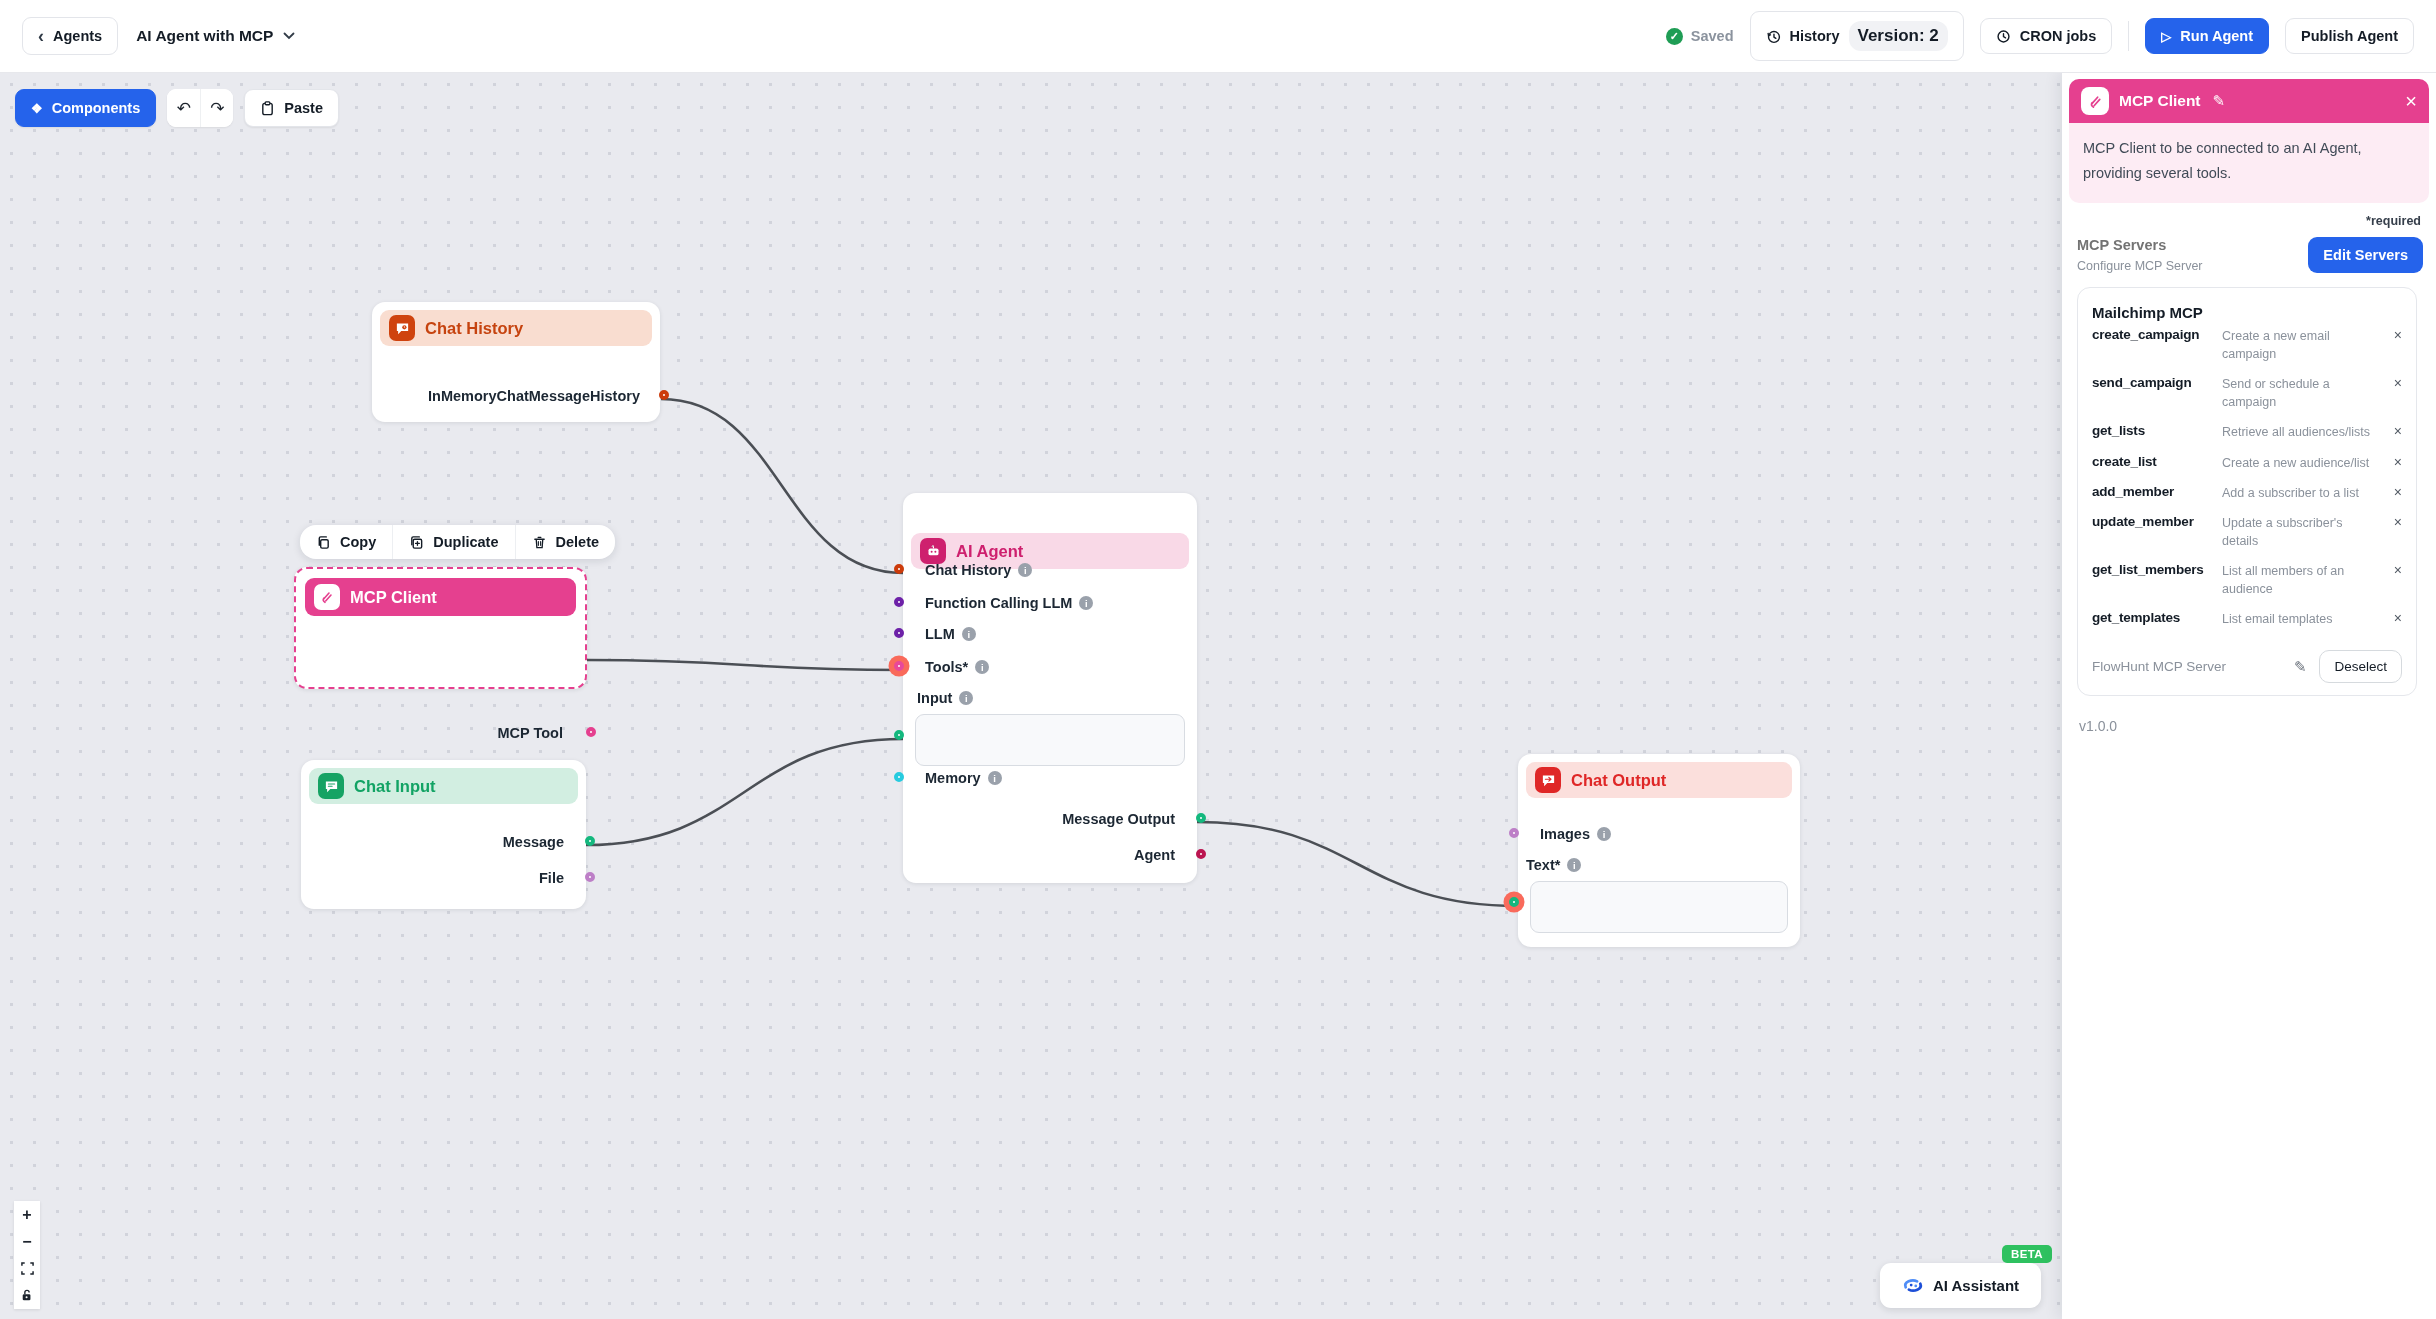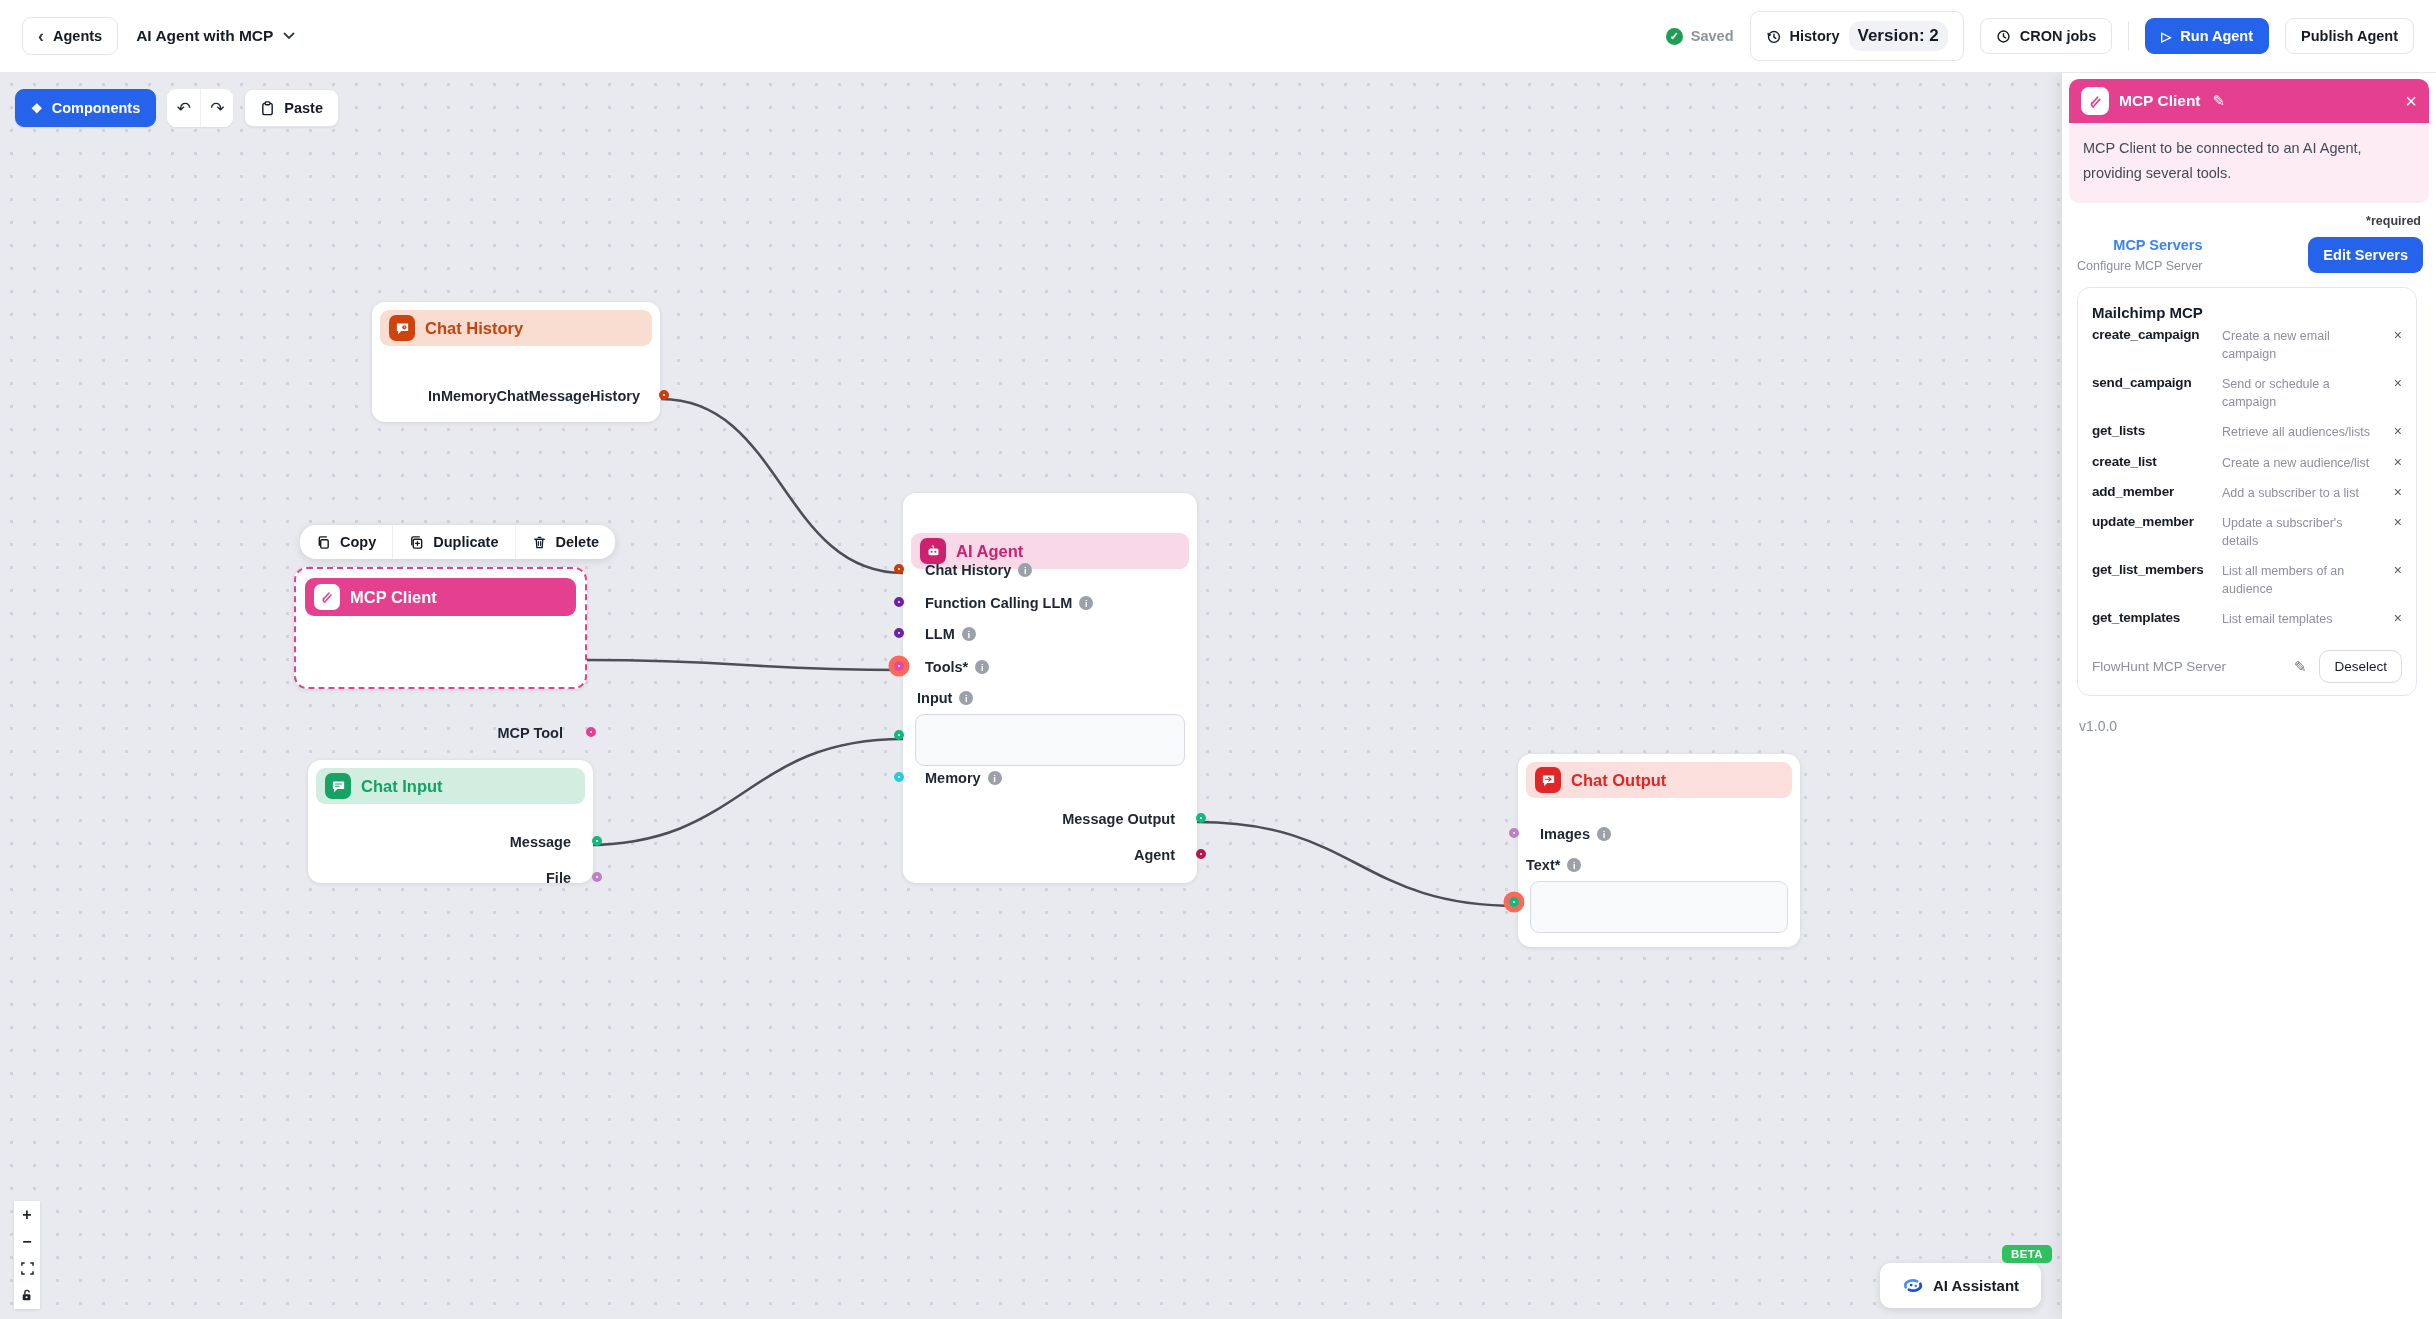--- a/index.html
+++ b/index.html
@@ -104,21 +104,21 @@
   #p-head .pttl { color:#fff; font-size:15.5px; font-weight:700; flex:0 0 auto; }
   #p-head .pedit { color:#fff; font-size:15px; margin-left:2px; flex:1 1 auto;
     cursor:pointer; }
   #p-head .pclose { color:#fff; font-size:20px; font-weight:400; cursor:pointer; }
   #p-desc { background:#fdecf4; border-radius:0 0 10px 10px; padding:13px 14px 17px;
     font-size:14.5px; color:#414b57; line-height:1.72; }
   #p-required { text-align:right; font-size:12.5px; font-weight:600;
     color:#353e4a; padding:11px 8px 9px 0; }
   #p-servers { display:flex; align-items:flex-start; justify-content:space-between;
     padding:0 6px 0 8px; }
-  #p-servers .sl1 { font-size:14.5px; font-weight:700; color:#3b82f6;text-align:right; }
+  #p-servers .sl1 { font-size:14.5px; font-weight:700; color:#737373; }
   #p-servers .sl2 { font-size:12.5px; color:#8a919b; margin-top:6px; }
   .btn-edit-servers { background:#2563eb; color:#fff; border:none;
     border-radius:9px; padding:10px 15px; font-size:14.5px; font-weight:600;
     cursor:pointer; font-family:inherit; }
   #p-card { margin:14px 12px 0 8px; border:1px solid #e5e7ec; border-radius:13px;
     padding:16px 14px 12px 14px; }
   #p-card .heading { font-size:15px; font-weight:700; color:#141c26; }
   .server-row { display:flex; align-items:center; gap:14px; margin:15px 0 10px; }
   .mc-tile { width:46px; height:46px; border:1px solid #e9ebef; border-radius:11px;
     display:flex; align-items:center; justify-content:center; background:#fff; }
@@ -268,21 +268,21 @@
           </svg>
       </span>
       <span class="ttl" style="color:#fff;">MCP Client</span>
     </div>
     <div class="row out" style="right:22px; top:156px;">
       <span>MCP Tool</span>
     </div>
     <span class="hdl" style="border-color:#e5408f; right:-11px; top:158px;"></span>
   </div>
 
-  <div class="node" style="left:308px; top:687px; width:285px; height:123px;">
+  <div class="node" style="left:301px; top:687px; width:285px; height:149px;">
     <div class="nhead" style="background:#d2eee1;">
       <span class="ntile" style="background:#16a364;">
         <svg width="15" height="15" viewBox="0 0 24 24">
             <path d="M3 4h18v12h-11l-5 5v-5H3z" fill="#fff"></path>
             <path d="M7 8h10M7 11.5h6" stroke="#16a364" stroke-width="1.8" stroke-linecap="round"></path>
           </svg>
       </span>
       <span class="ttl" style="color:#12a364;">Chat Input</span>
     </div>
     <div class="row out" style="right:22px; top:74px;">

